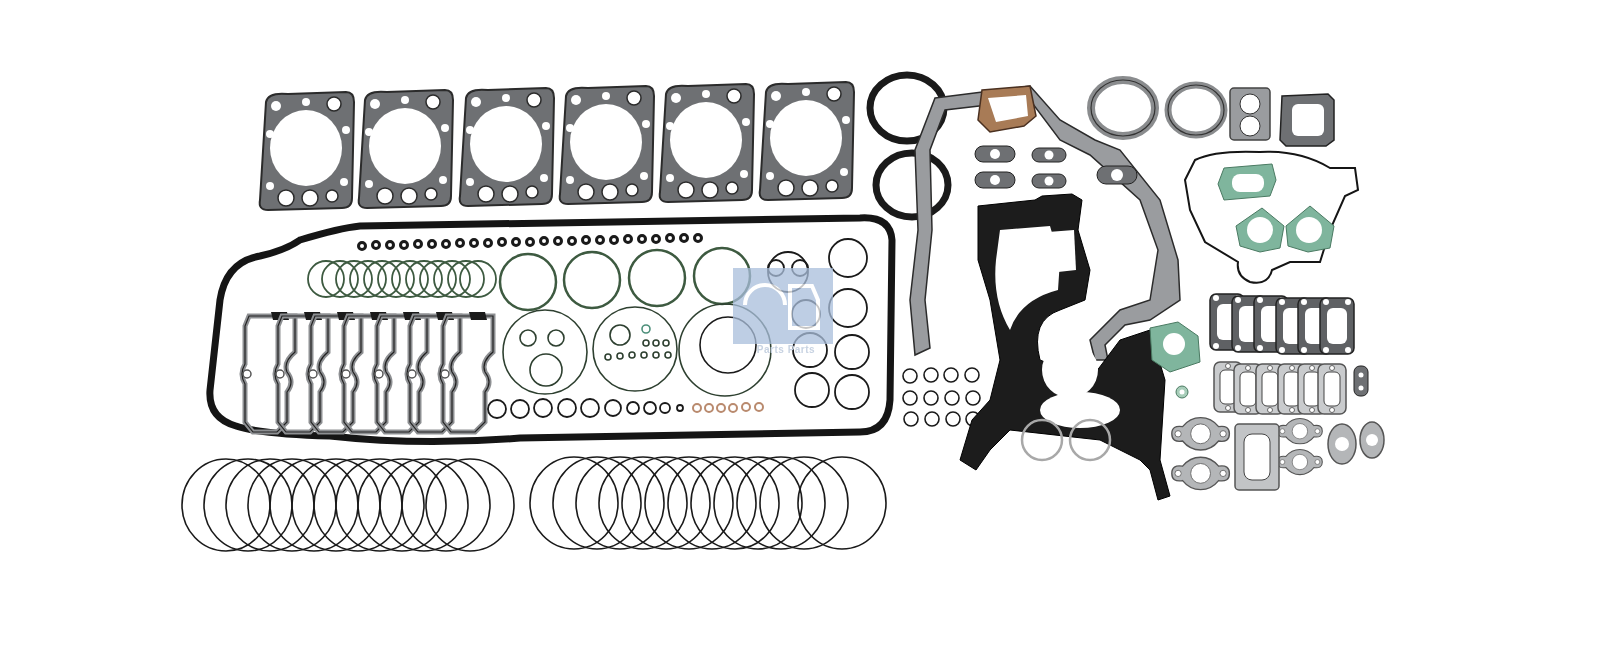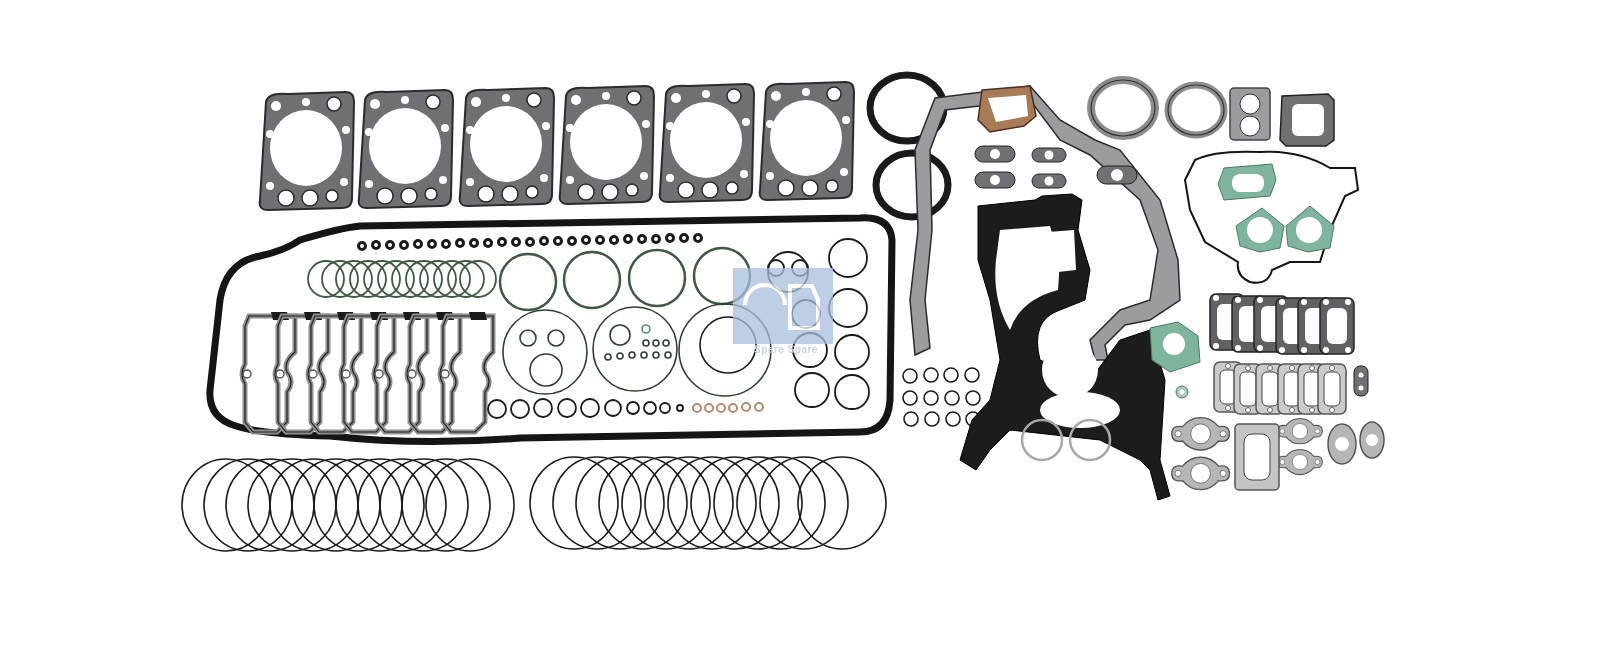--- a/index.html
+++ b/index.html
@@ -331,14 +331,14 @@
     <ellipse cx="666" cy="503" rx="44" ry="46"></ellipse>
     <ellipse cx="689" cy="503" rx="44" ry="46"></ellipse>
     <ellipse cx="712" cy="503" rx="44" ry="46"></ellipse>
     <ellipse cx="735" cy="503" rx="44" ry="46"></ellipse>
     <ellipse cx="758" cy="503" rx="44" ry="46"></ellipse>
     <ellipse cx="781" cy="503" rx="44" ry="46"></ellipse>
     <ellipse cx="804" cy="503" rx="44" ry="46"></ellipse>
     <ellipse cx="842" cy="503" rx="44" ry="46"></ellipse>
   </g>
 </svg>
-<div class="wm-text">Spare Spare</div>
+<div class="wm-text">Parts Parts</div>
 </div>
 
 </body></html>

